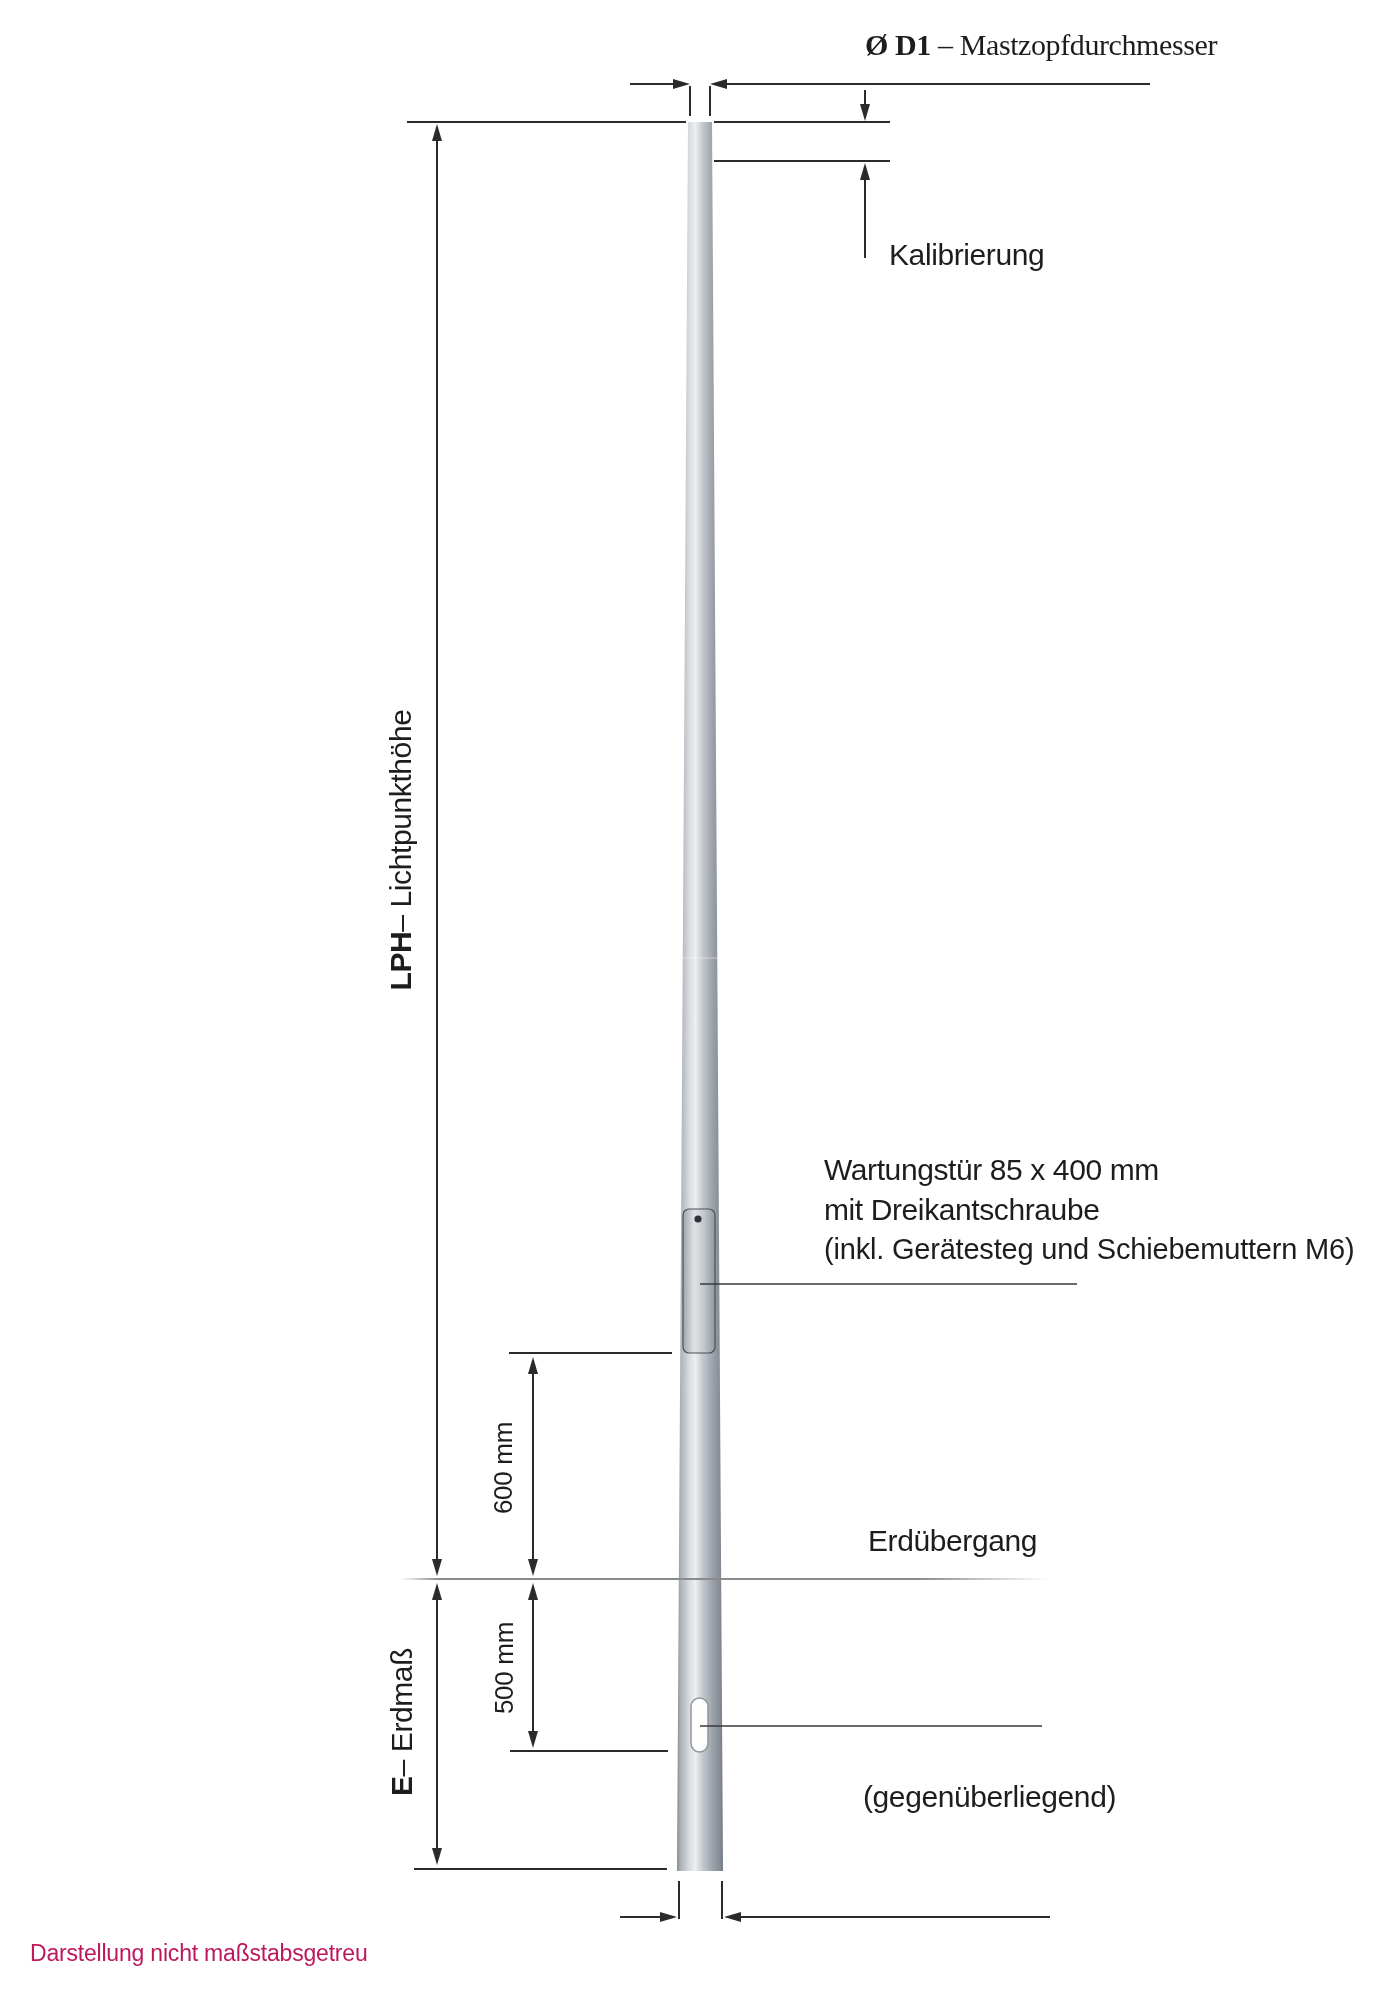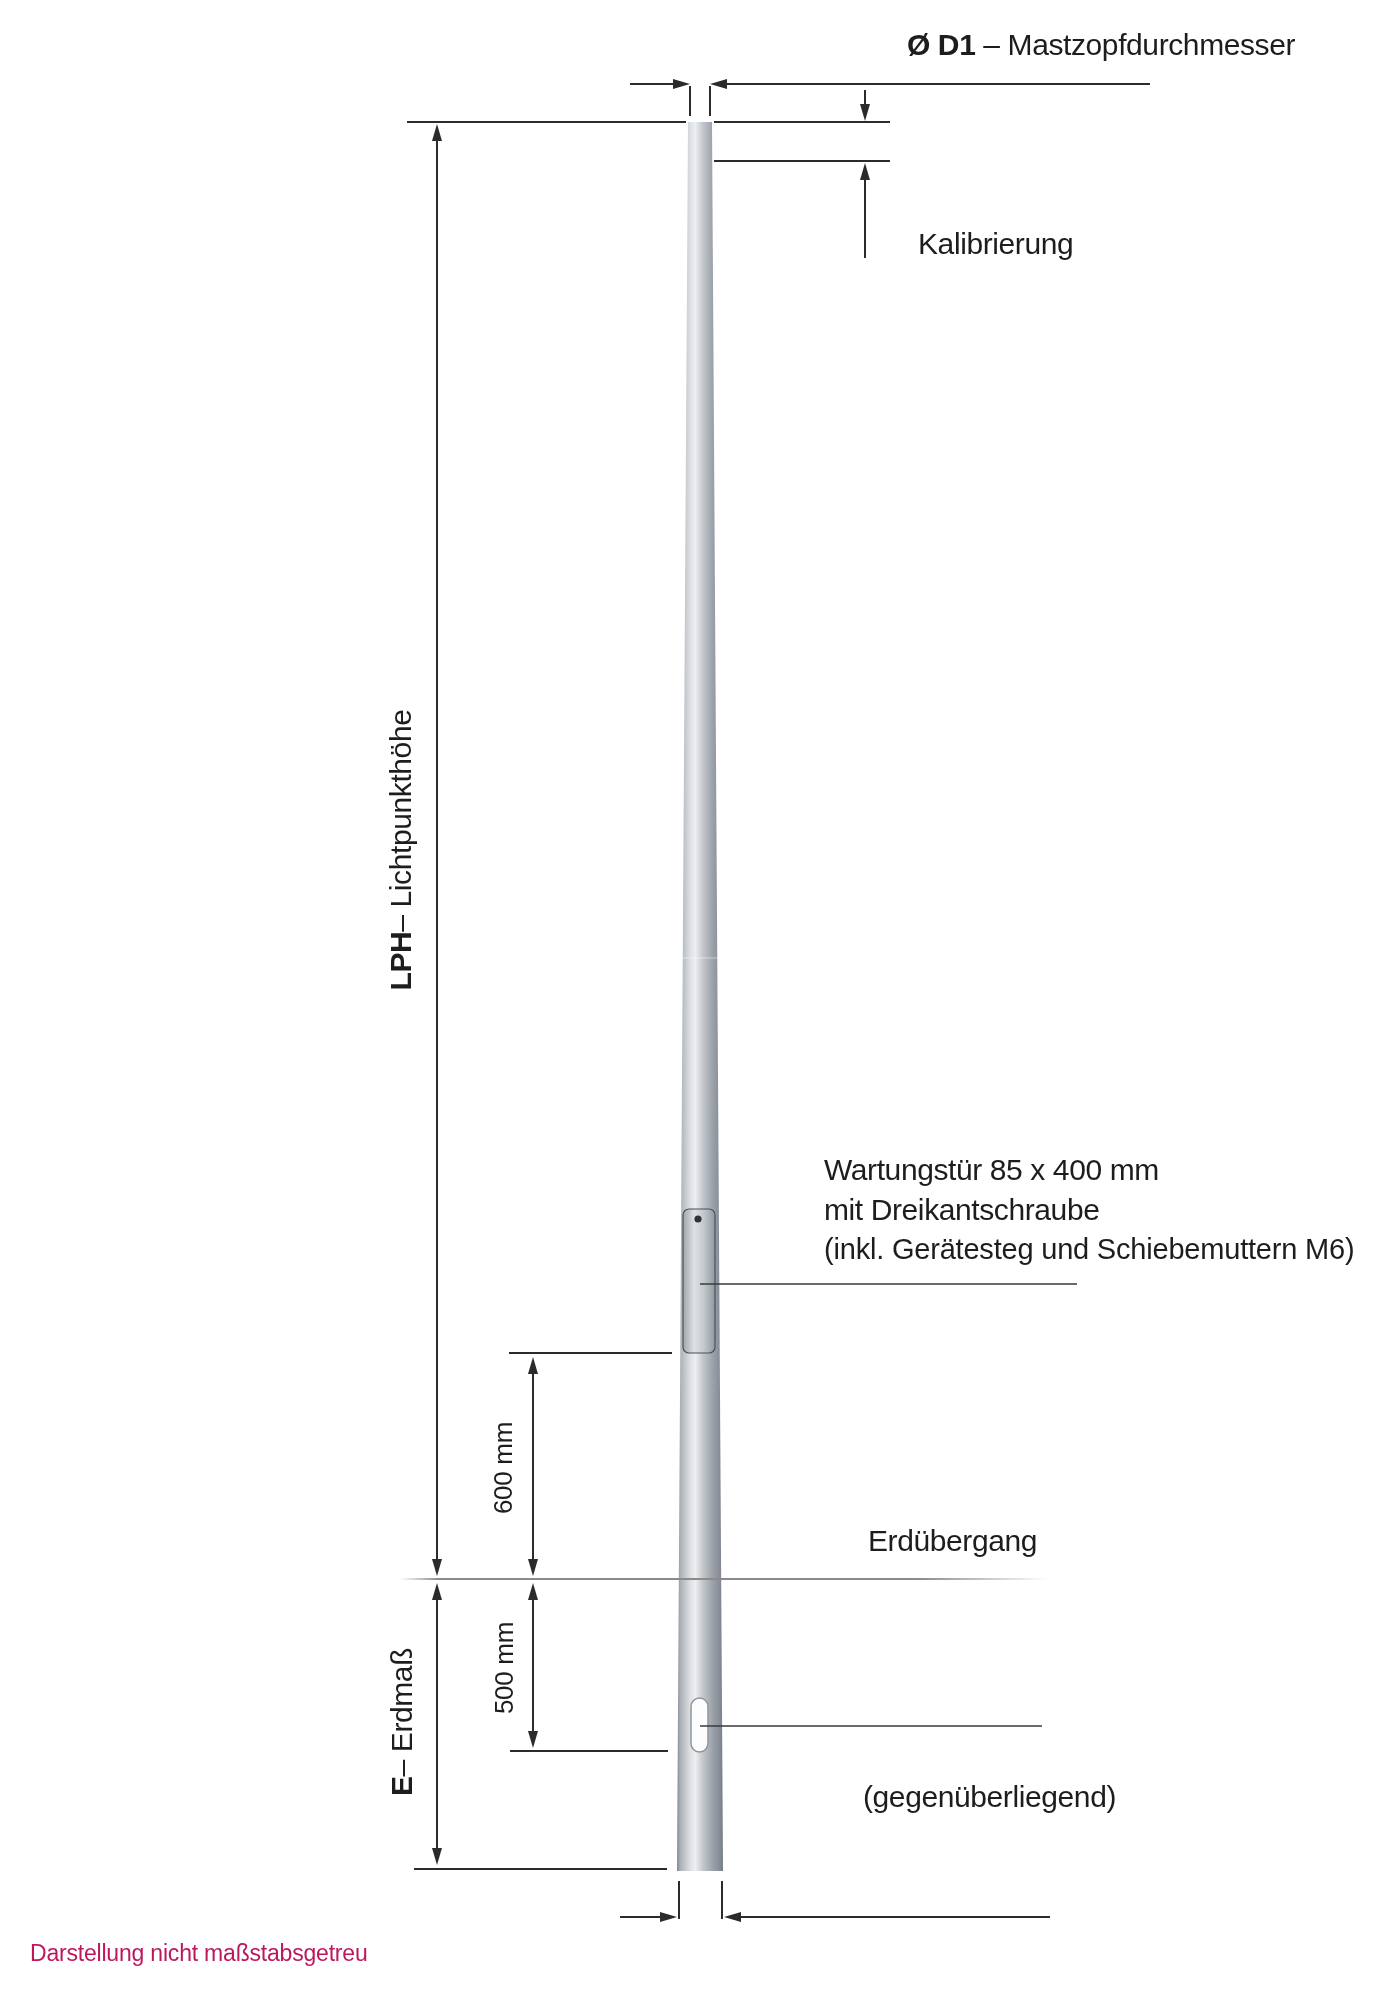--- a/index.html
+++ b/index.html
@@ -114,23 +114,23 @@
       <line x1="741" y1="1917" x2="1050" y2="1917"></line>
       <polygon points="724,1917 741,1912 741,1922" stroke="none"></polygon>
     </g>
 
     <line x1="700" y1="1284" x2="1077" y2="1284" stroke="#3a3a3a" stroke-width="1.5"></line>
     <line x1="700" y1="1726" x2="1042" y2="1726" stroke="#3a3a3a" stroke-width="1.5"></line>
 
     <line x1="400" y1="1579" x2="1048" y2="1579" stroke="url(#gGround)" stroke-width="2.2"></line>
   </svg>
 
-  <div class="label" style="left:907px;top:27px;"><b>Ø D1</b><span> – Mastzopfdurchmesser</span></div>
+  <div class="label" style="left:865px;top:27px;font-family:Liberation Serif, serif;"><b>Ø D1</b><span> – Mastzopfdurchmesser</span></div>
 
-  <div class="label" style="left:889px;top:226px;margin-left:29px;"><span>Kalibrierung</span></div>
+  <div class="label" style="left:889px;top:237px;"><span>Kalibrierung</span></div>
 
   <div class="rot label" style="left:231px;top:830px;width:340px;height:40px;">
       <b>LPH</b>
       <span> – Lichtpunkthöhe</span>
     </div>
 
   <div class="label" style="left:824px;top:1150px;">
     <div class="wline">Wartungstür 85 x 400 mm</div>
     <div class="wline">mit Dreikantschraube</div>
     <div class="wline3">(inkl. Gerätesteg und Schiebemuttern M6)</div>

